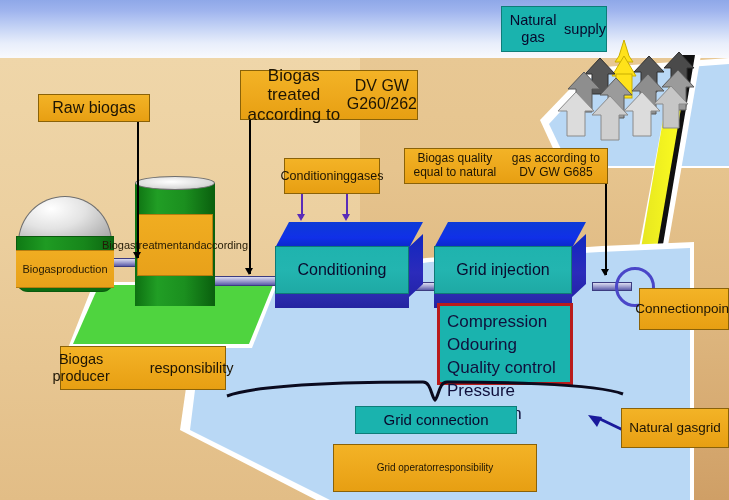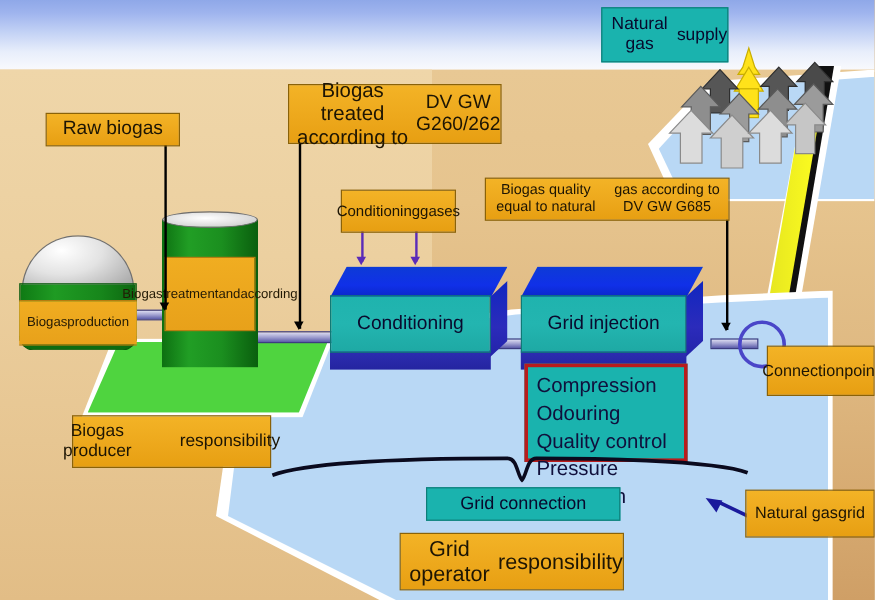--- a/index.html
+++ b/index.html
@@ -344,18 +344,18 @@
     <span>grid</span>
   </div>
 
   <div class="lbl lbl-teal" style="left:355px;top:406px;width:162px;height:28px;font-size:15px;">Grid connection</div>
 
   <div class="lbl lbl-orange" style="left:60px;top:346px;width:166px;height:44px;font-size:14.5px;gap:40px;">
     <span>Biogas producer</span>
     <span>responsibility</span>
   </div>
 
-  <div class="lbl lbl-orange" style="left:333px;top:444px;width:187px;height:48px;font-size:18px;">
+  <div class="lbl lbl-orange" style="left:333px;top:444px;width:204px;height:48px;font-size:10px;">
     <span>Grid operator</span>
     <span>responsibility</span>
   </div>
 
 </div>
 
 </body></html>

